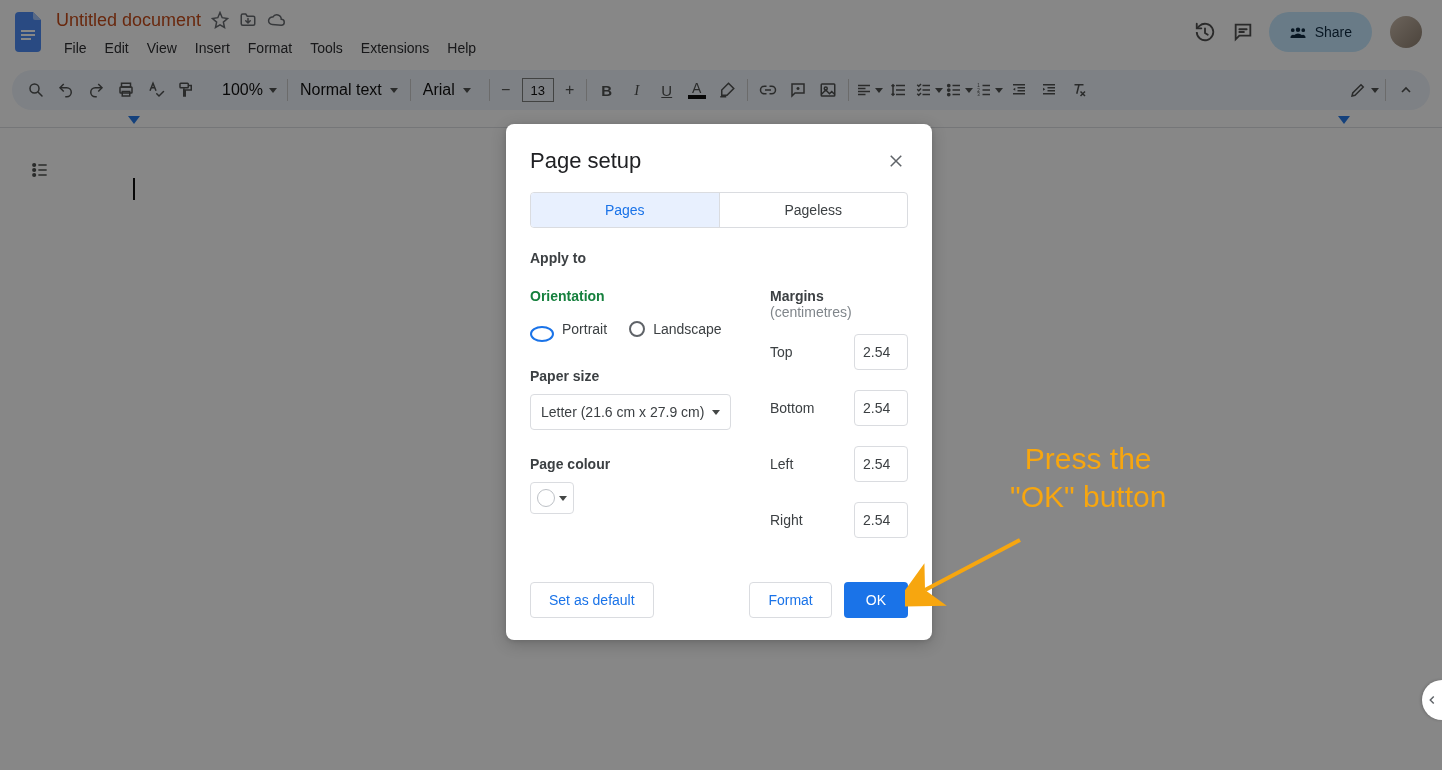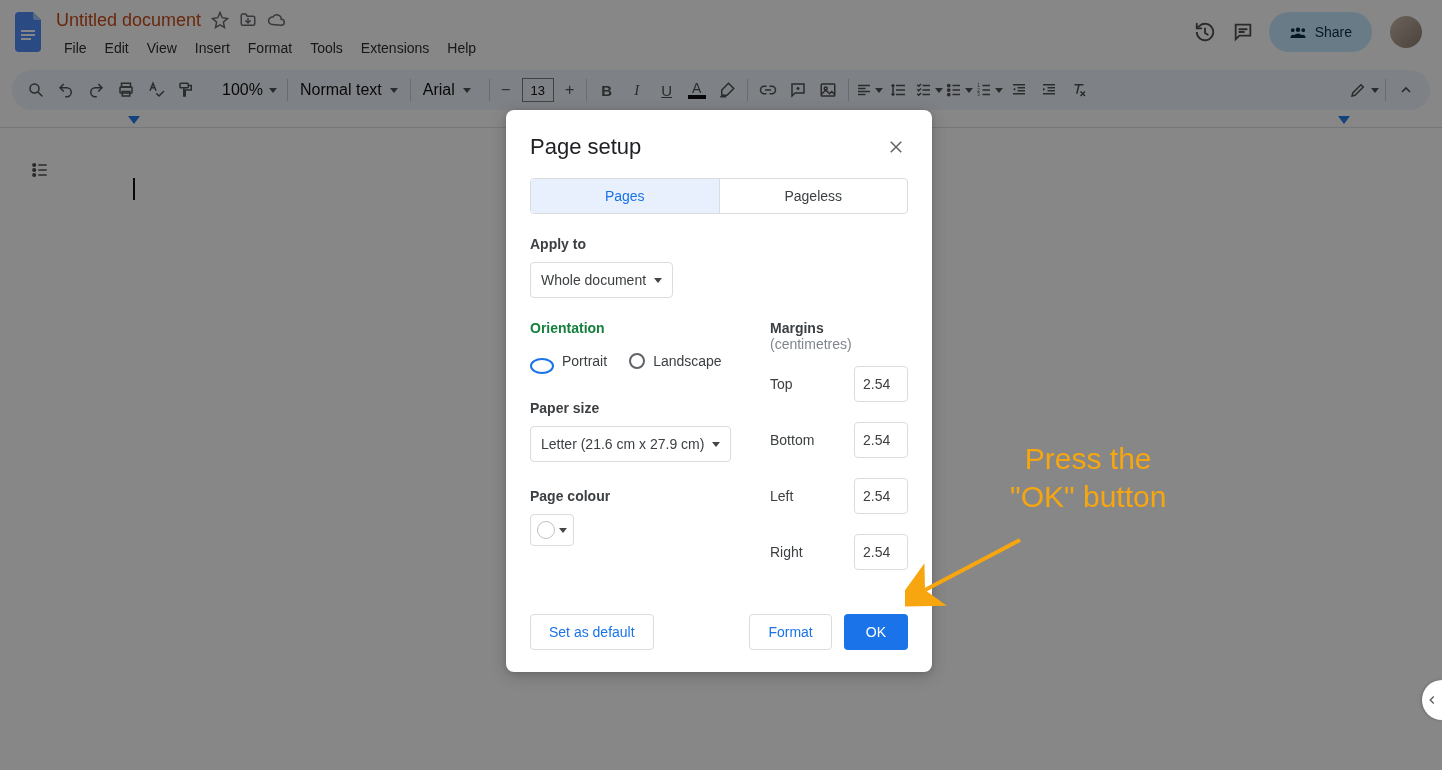--- a/index.html
+++ b/index.html
@@ -48,21 +48,21 @@
 
 
 .canvas { position:relative; height: calc(100% - 128px);}
 .outline-btn { position:absolute; left:24px; top:26px; width:32px; height:32px; border-radius:50%; display:flex; align-items:center; justify-content:center; color:#444746;}
 .cursor { position:absolute; left:133px; top:50px; width:1.5px; height:22px; background:#000;}
 
 
 .scrim { position:absolute; inset:0; background: rgba(15,15,15,0.50); }
 
 
-.dialog { position:absolute; left:506px; top:110px; width:426px; background:#fff; border-radius:8px; box-shadow: 0 4px 16px rgba(0,0,0,.2), 0 1px 4px rgba(0,0,0,.1); padding: 24px 24px 22px 24px;}
+.dialog { position:absolute; left:506px; top:124px; width:426px; background:#fff; border-radius:8px; box-shadow: 0 4px 16px rgba(0,0,0,.2), 0 1px 4px rgba(0,0,0,.1); padding: 24px 24px 22px 24px;}
 .dlg-head { display:flex; align-items:center; justify-content:space-between; margin-bottom: 18px;}
 .dlg-title { font-family: "Google Sans", Arial, sans-serif; font-size:22px; color:#202124;}
 .close-x { width:24px; height:24px; color:#5f6368; display:flex; align-items:center; justify-content:center; cursor:pointer;}
 .seg { display:flex; border:1px solid #dadce0; border-radius:4px; overflow:hidden; height:36px;}
 .seg > div { flex:1; display:flex; align-items:center; justify-content:center; font-size:14px; font-weight:500;}
 .seg .active { background:#e8f0fe; color:#1a73e8;}
 .seg .inactive { color:#3c4043; border-left:1px solid #dadce0;}
 .section-label { font-size:14px; font-weight:700; color:#3c4043; margin-top: 22px;}
 .sel { margin-top:10px; height:36px; border:1px solid #dadce0; border-radius:4px; display:inline-flex; align-items:center; padding: 0 10px; gap:8px; font-size:14px; color:#3c4043;}
 .two-col { display:flex; gap:24px; margin-top: 22px;}
@@ -358,24 +358,20 @@
           </svg>
         </div>
     </div>
 
     <div class="seg">
       <div class="active">Pages</div>
       <div class="inactive">Pageless</div>
     </div>
 
     <div class="section-label">Apply to</div>
-    <div class="sel">
-      <span>Whole document</span>
-      <span class="caret"></span>
-    </div>
 
     <div class="two-col">
       <div class="col">
         <div style="font-size:14px; font-weight:700; color:#15803d;">Orientation</div>
         <div class="radios">
           <label class="radio">
             <span class="r-out sel">
                 <span class="r-in"></span>
               </span>
             <span>Portrait</span>

